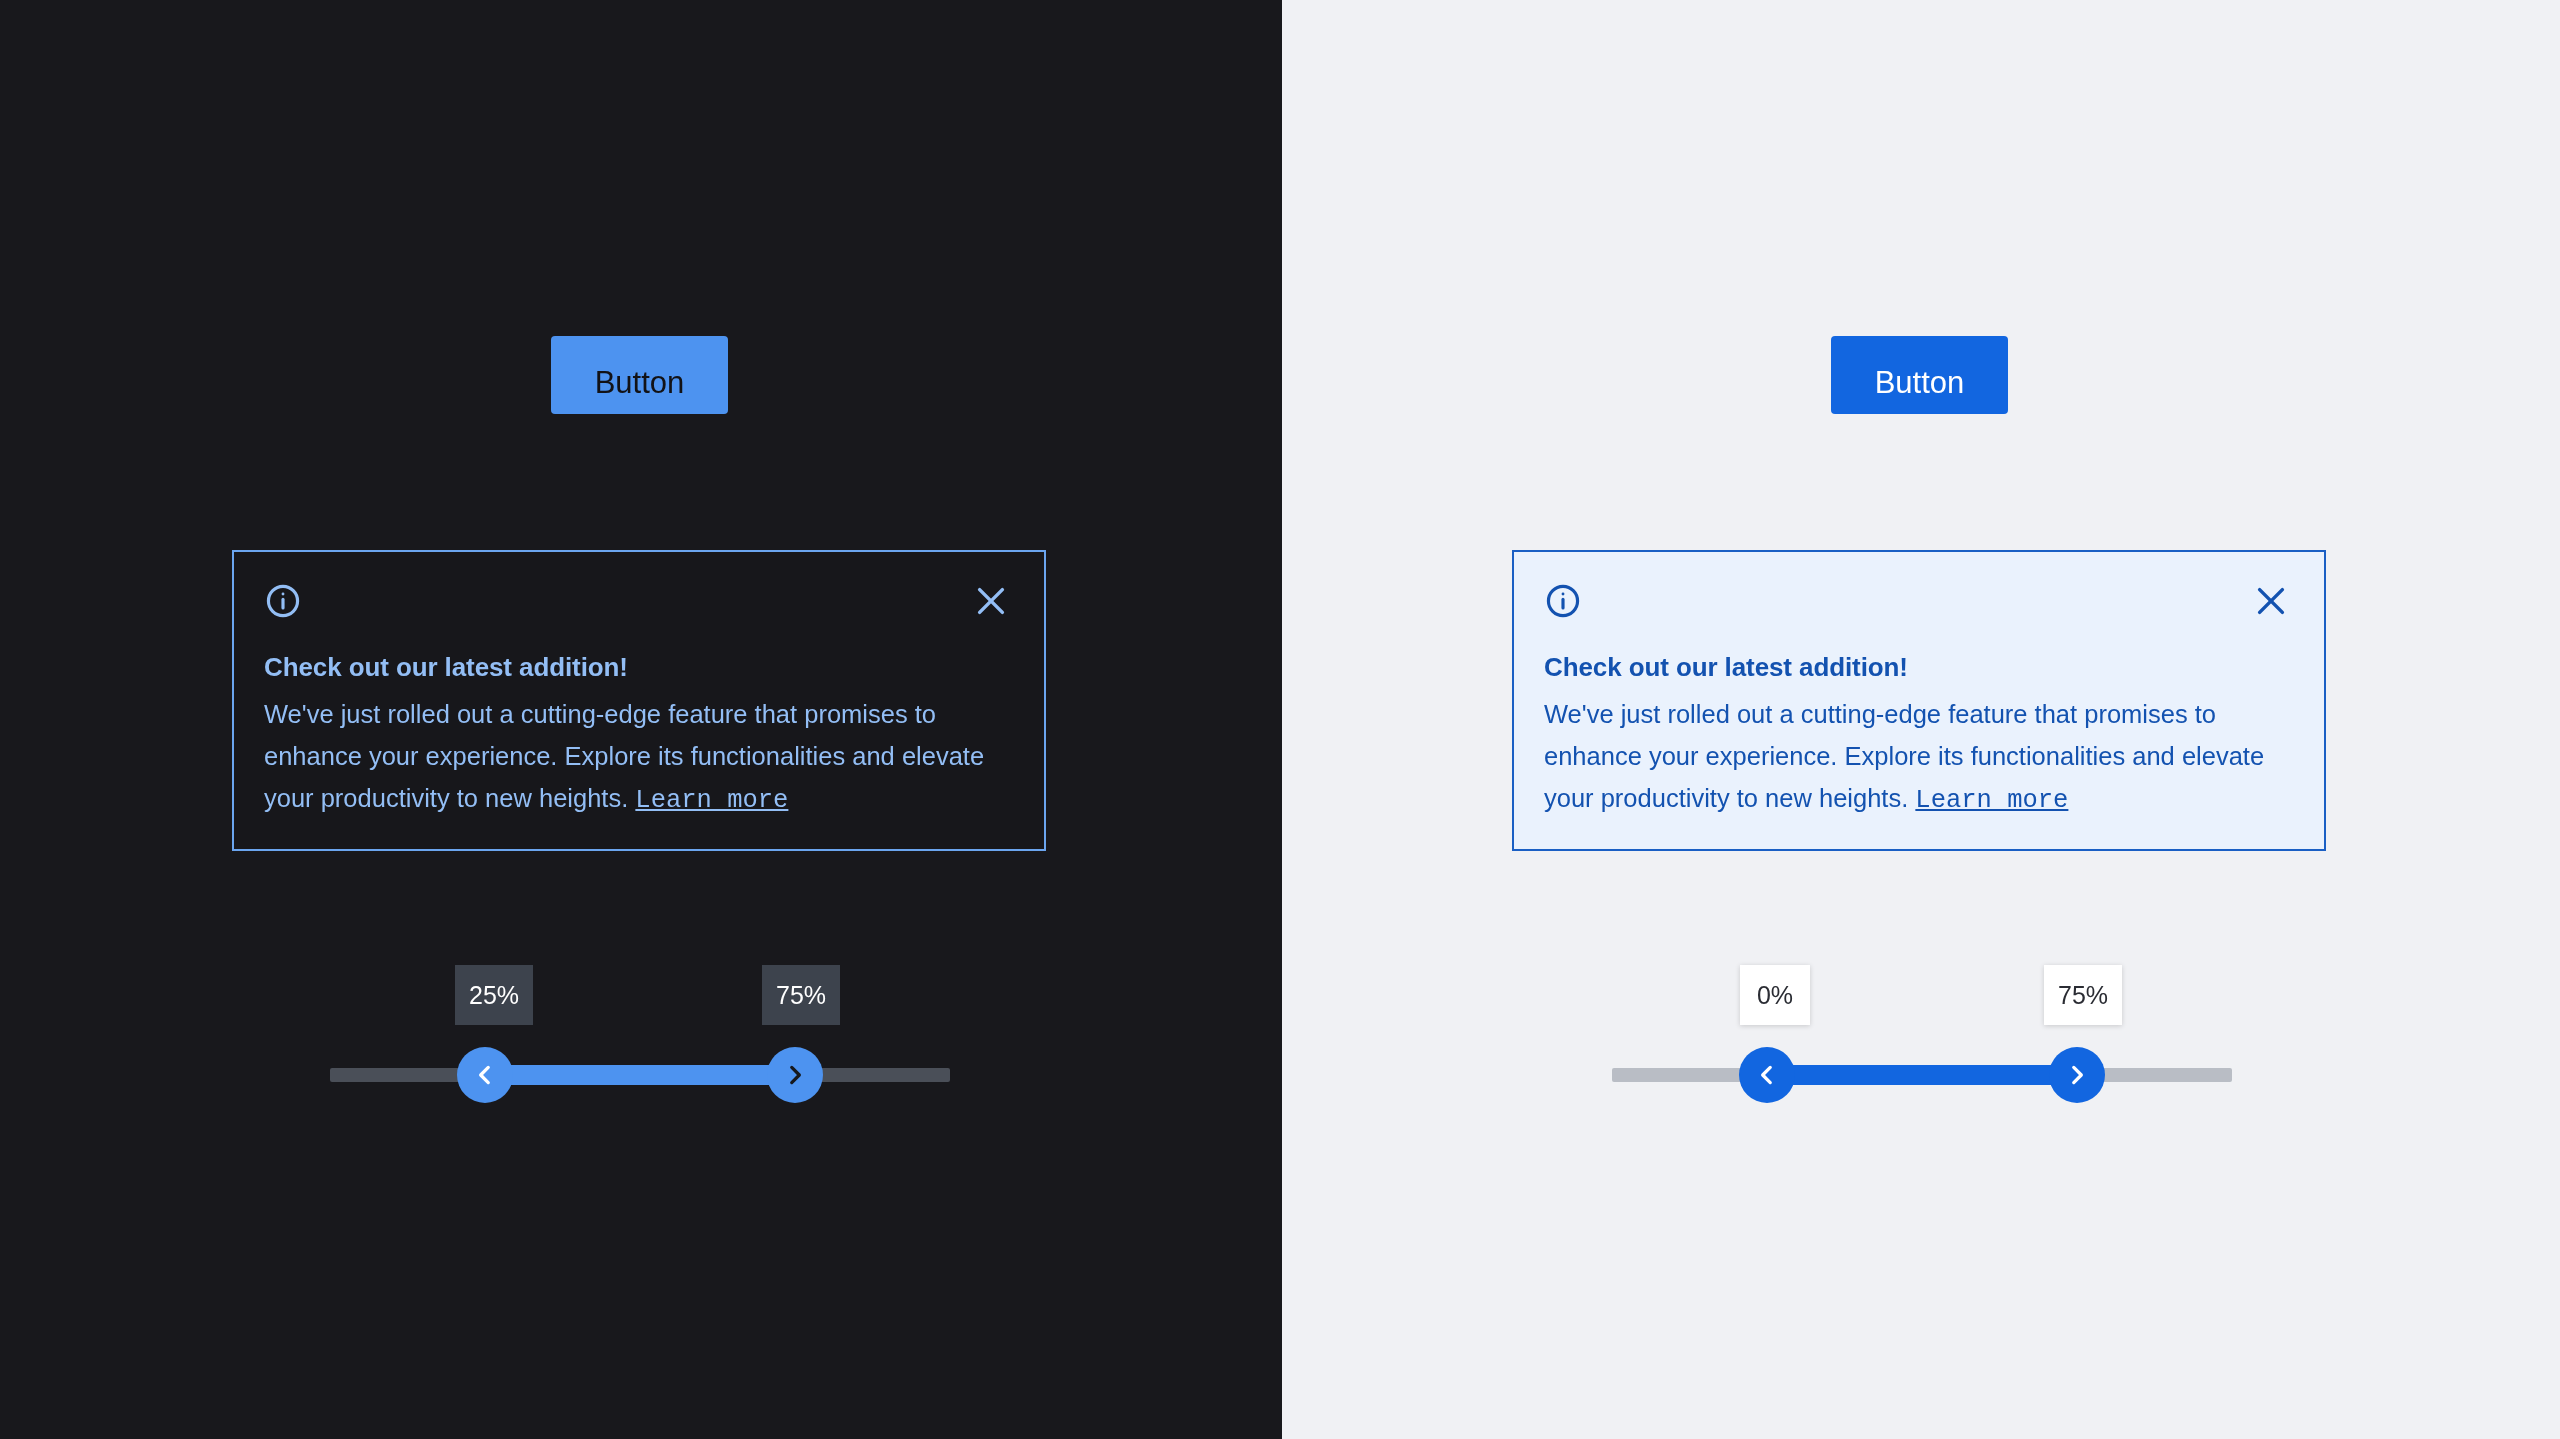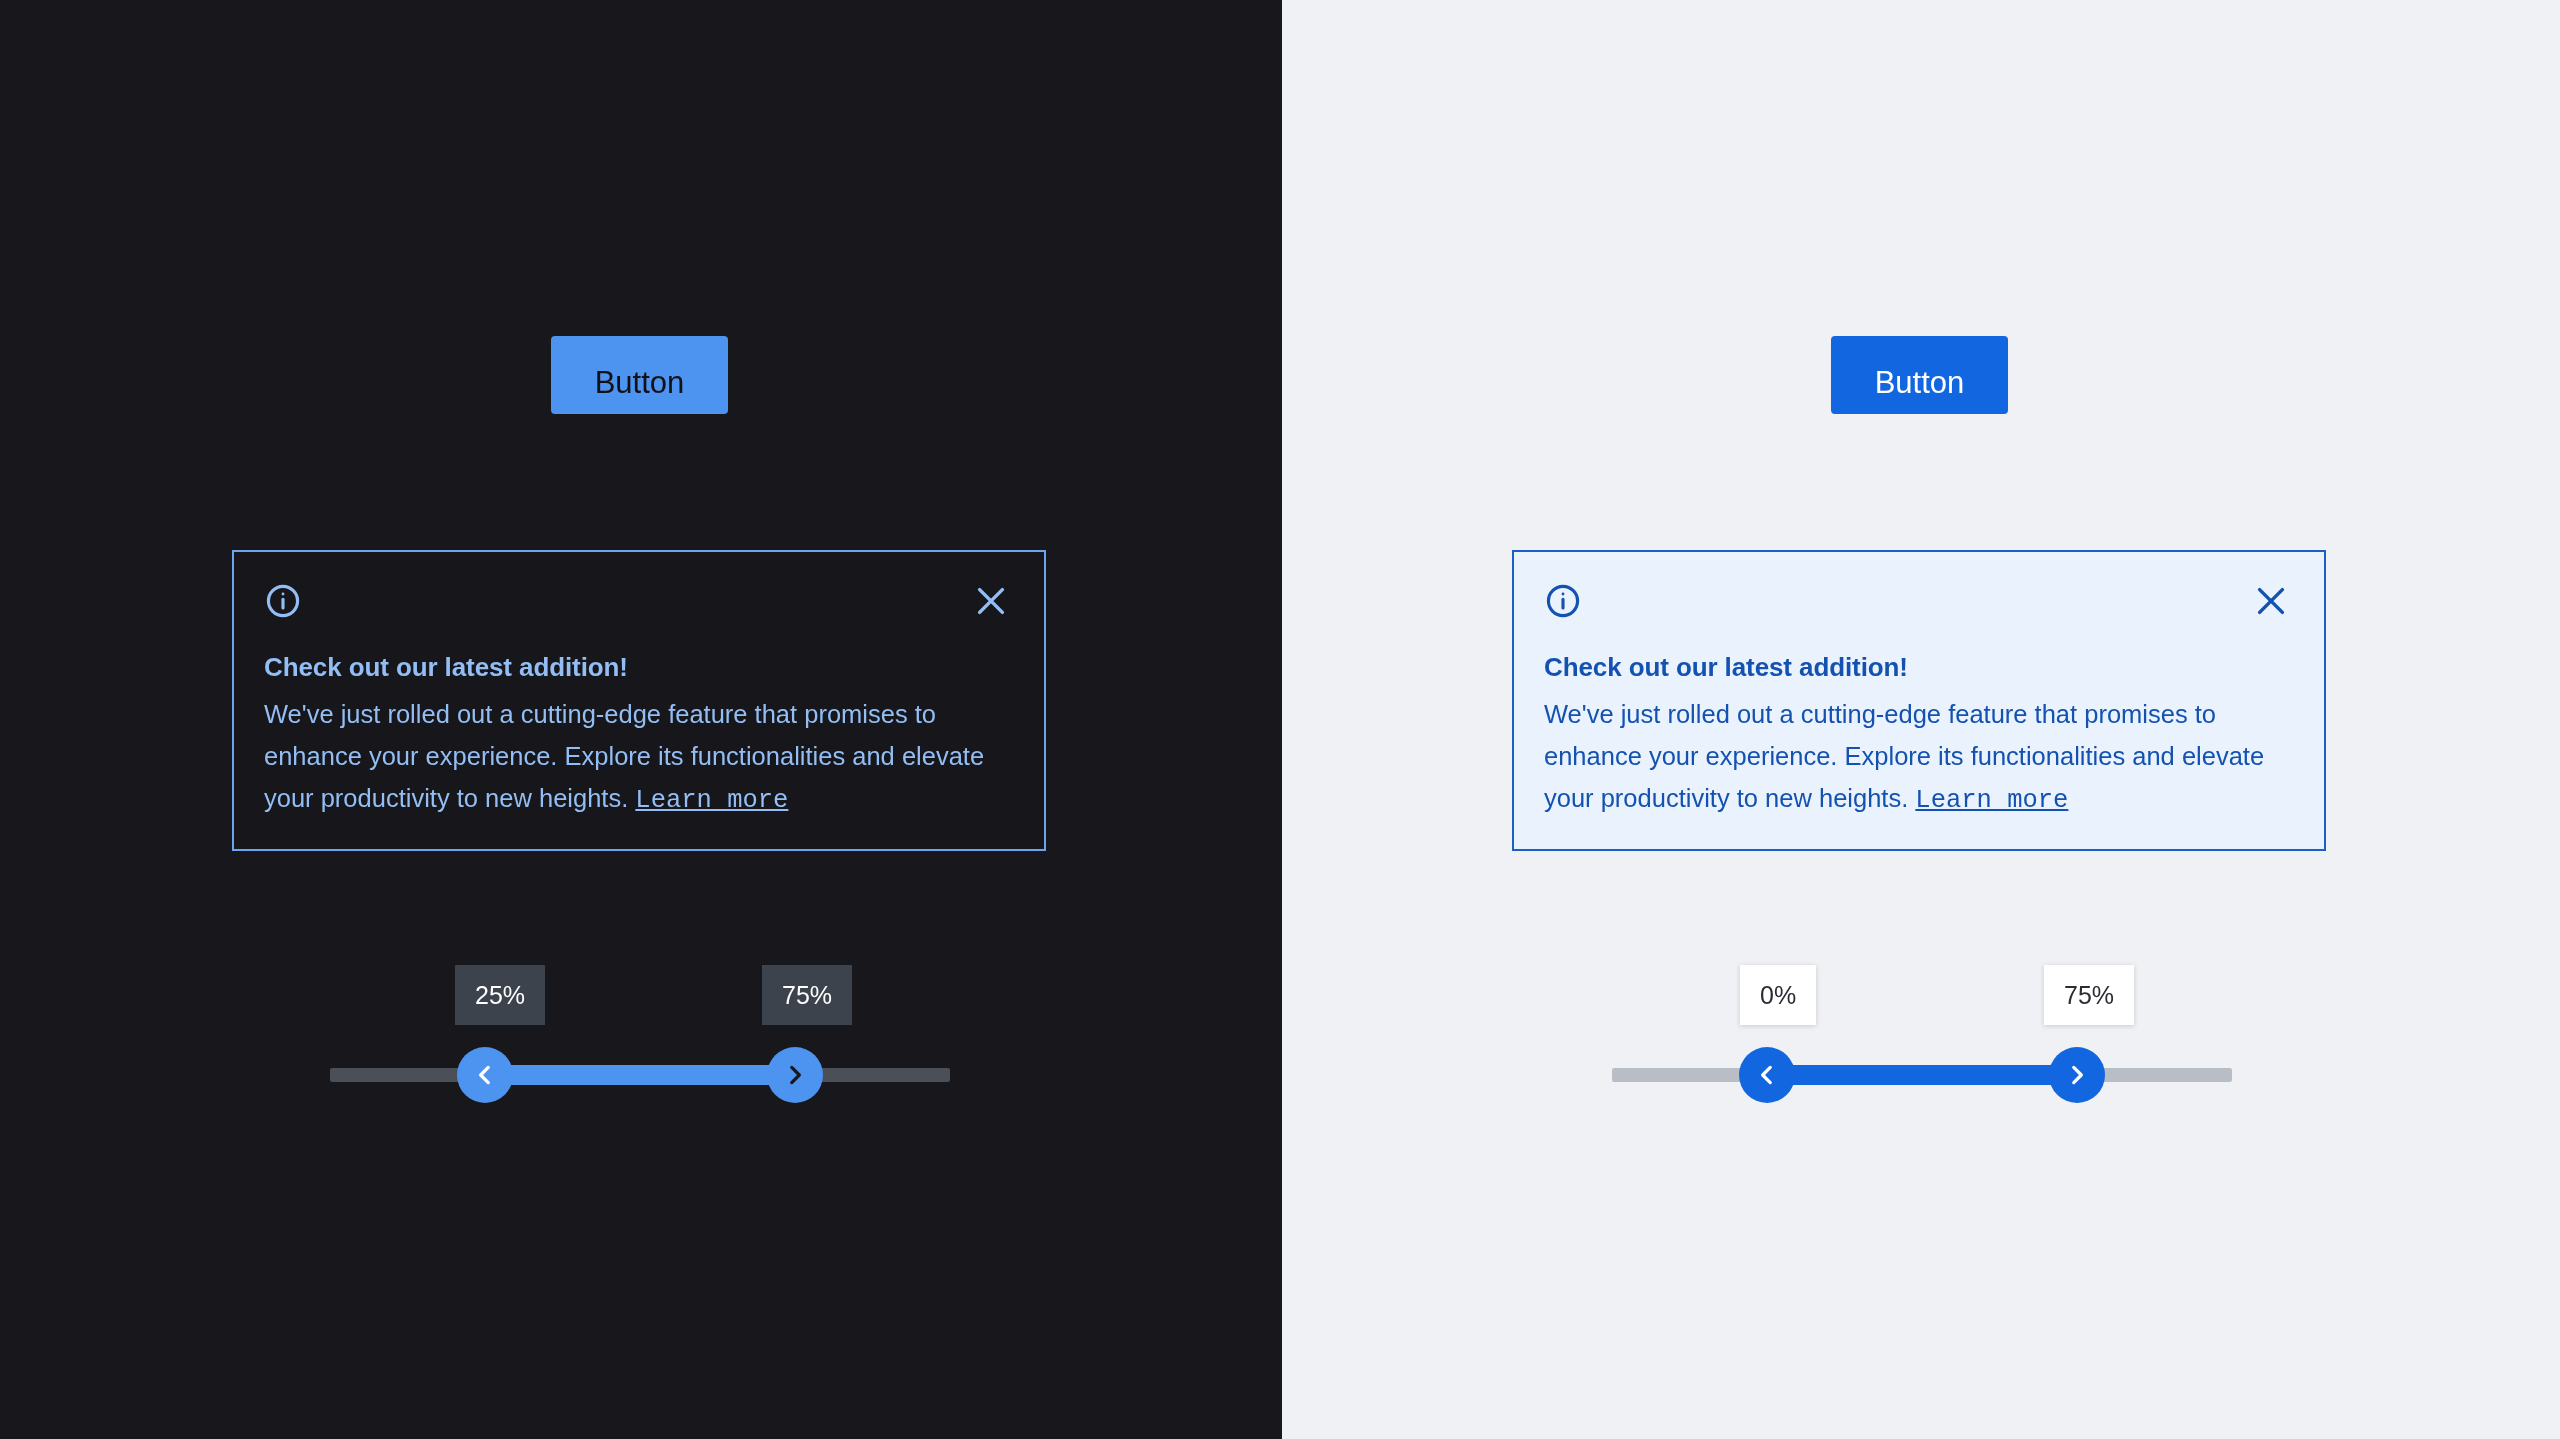--- a/index.html
+++ b/index.html
@@ -162,21 +162,21 @@
   .handle svg { width: 26px; height: 26px; display: block; }
 
   .tip {
     position: absolute;
     top: 10px;
     min-width: 70px;
     height: 60px;
     line-height: 60px;
     text-align: center;
     font-size: 25px;
-    padding: 0 20px;
+    padding: 0 14px;
     white-space: nowrap;
   }
   .dark .tip {
     background: #3d434d;
     color: #ffffff;
   }
   .light .tip {
     background: #ffffff;
     color: #2a2c33;
     box-shadow: 0 1px 5px rgba(0,0,0,0.17);

